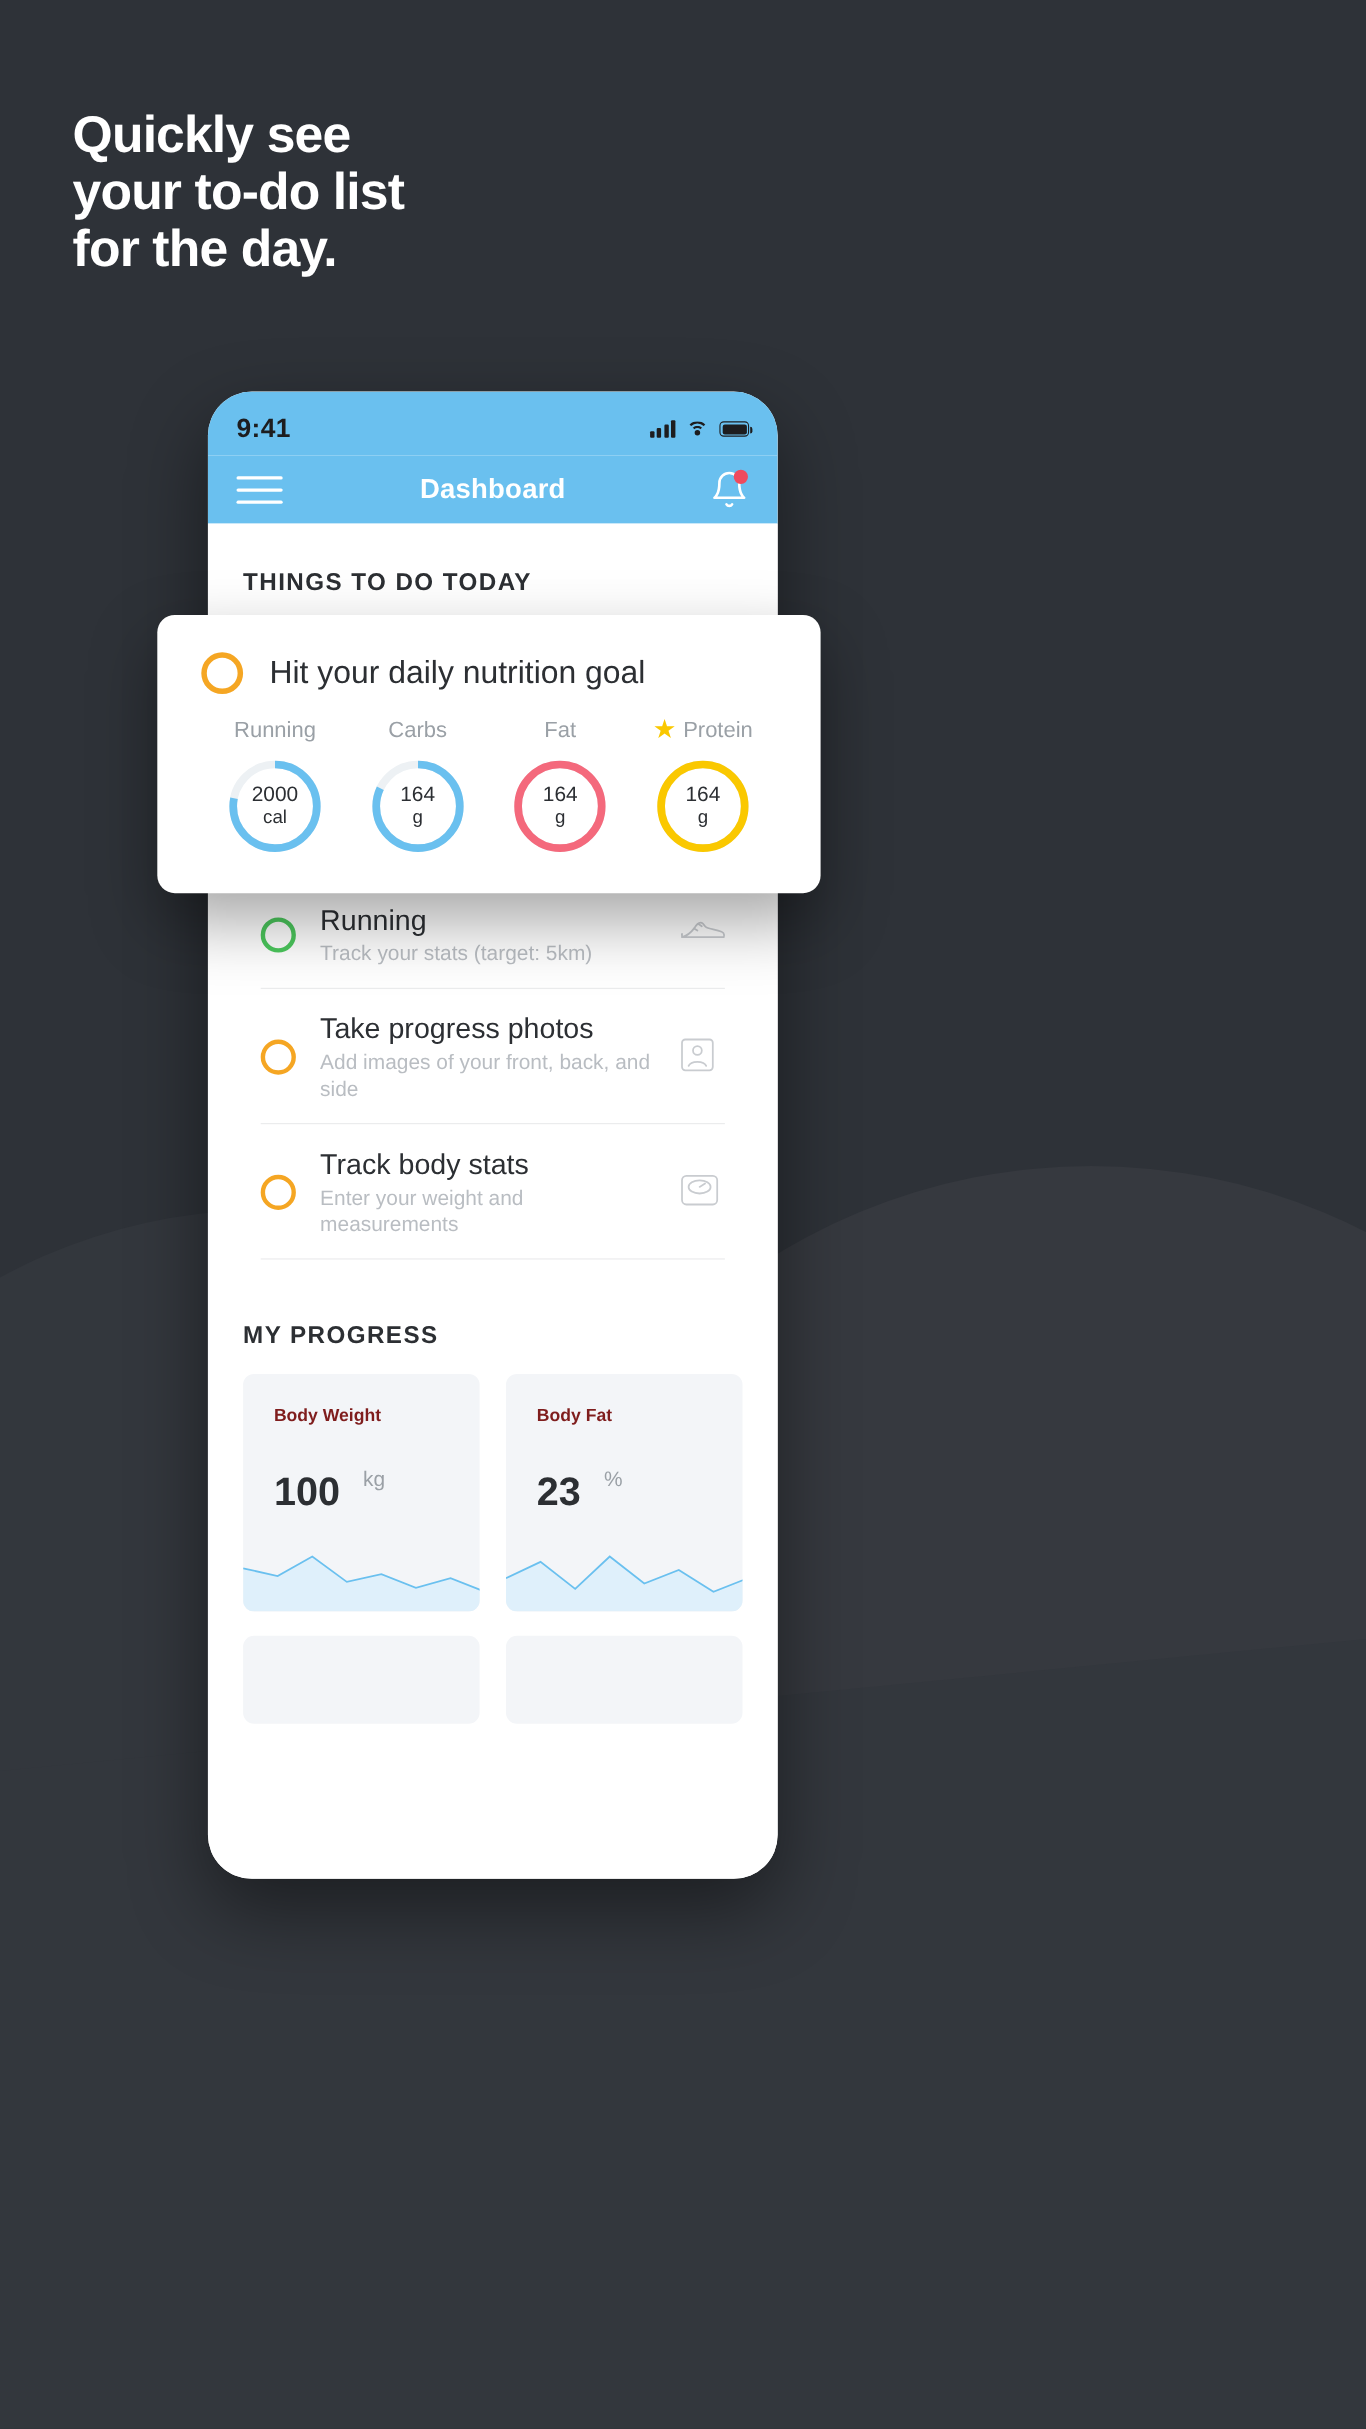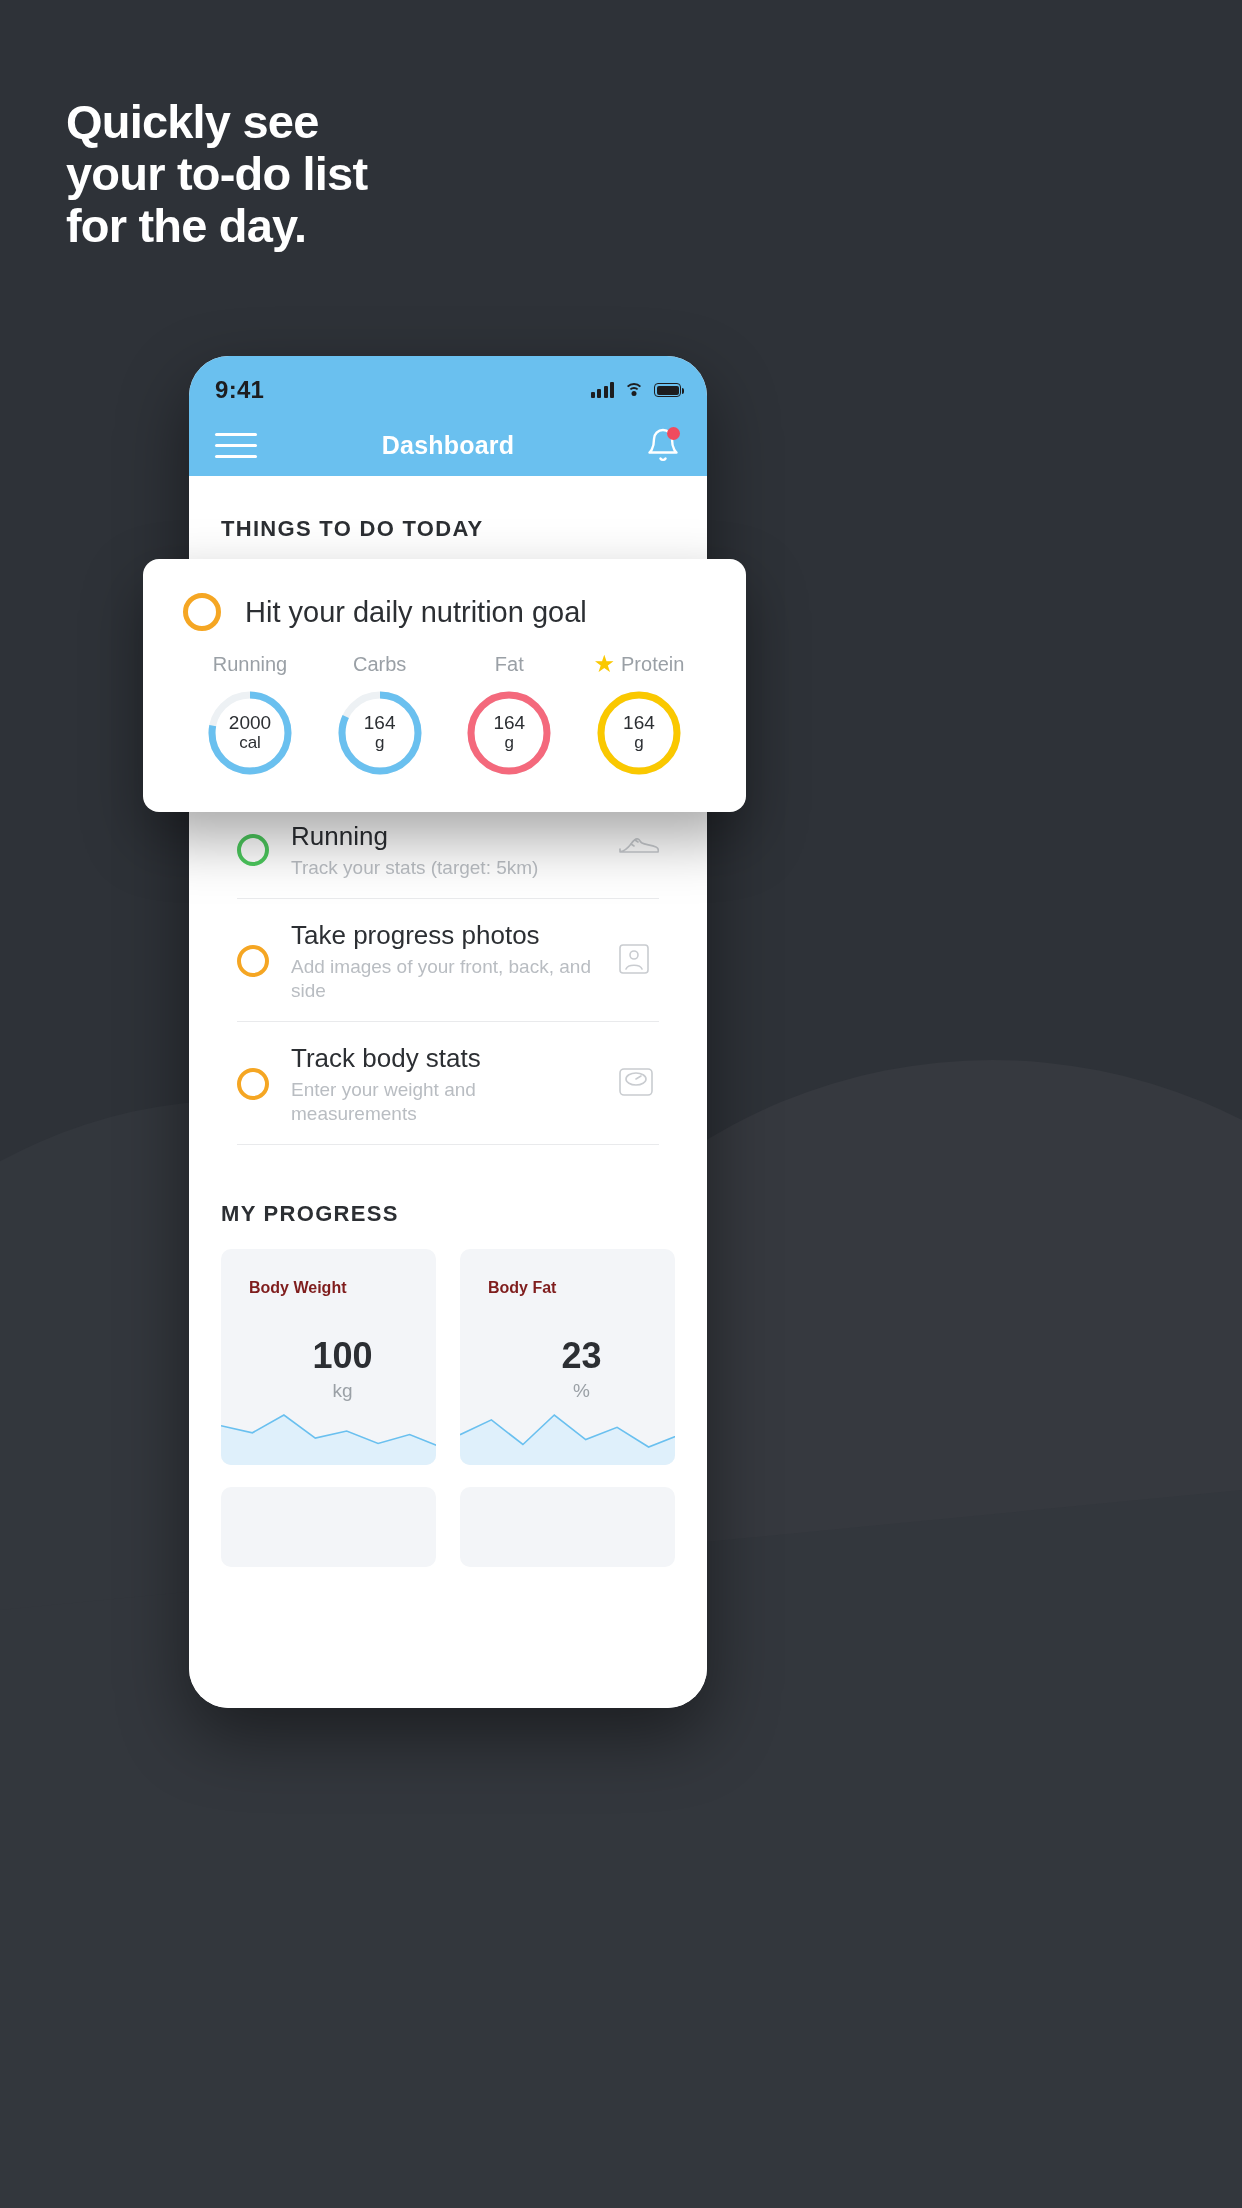--- a/index.html
+++ b/index.html
@@ -101,21 +101,21 @@
 
   
   .progress-wrap{ padding:0 32px; margin-top:56px; }
   .progress-title{ font-size:22px; font-weight:bold; letter-spacing:1.3px; color:#2c2f33; }
   .cards{ display:flex; gap:24px; margin-top:22px; }
   .pcard{
     flex:1; background:#f3f5f8; border-radius:10px; height:216px;
     position:relative; overflow:hidden;
   }
   .pcard-label{ font-size:16px; color:#7f1d1d; padding:30px 0 0 28px;font-weight:bold; }
-  .pcard-value{ padding:38px 0 0 28px; display:flex; align-items:center; gap:3px;flex-direction:column; }
+  .pcard-value{ padding:38px 0 0 28px; display:flex; align-items:flex-start; gap:21px; }
   .pcard-num{ font-size:36px; font-weight:bold; color:#2c2f33; }
   .pcard-unit{ font-size:19px; color:#9aa0a6; }
   .spark{ position:absolute; left:0; right:0; bottom:0; height:58px; }
   .cards-peek{ display:flex; gap:24px; margin-top:22px; }
   .pcard-peek{ flex:1; background:#f3f5f8; border-radius:10px; height:80px; }
 
   
   .nutri-card{
     position:absolute; left:143px; top:559px; width:603px; height:253px;
     background:#ffffff; border-radius:16px;

